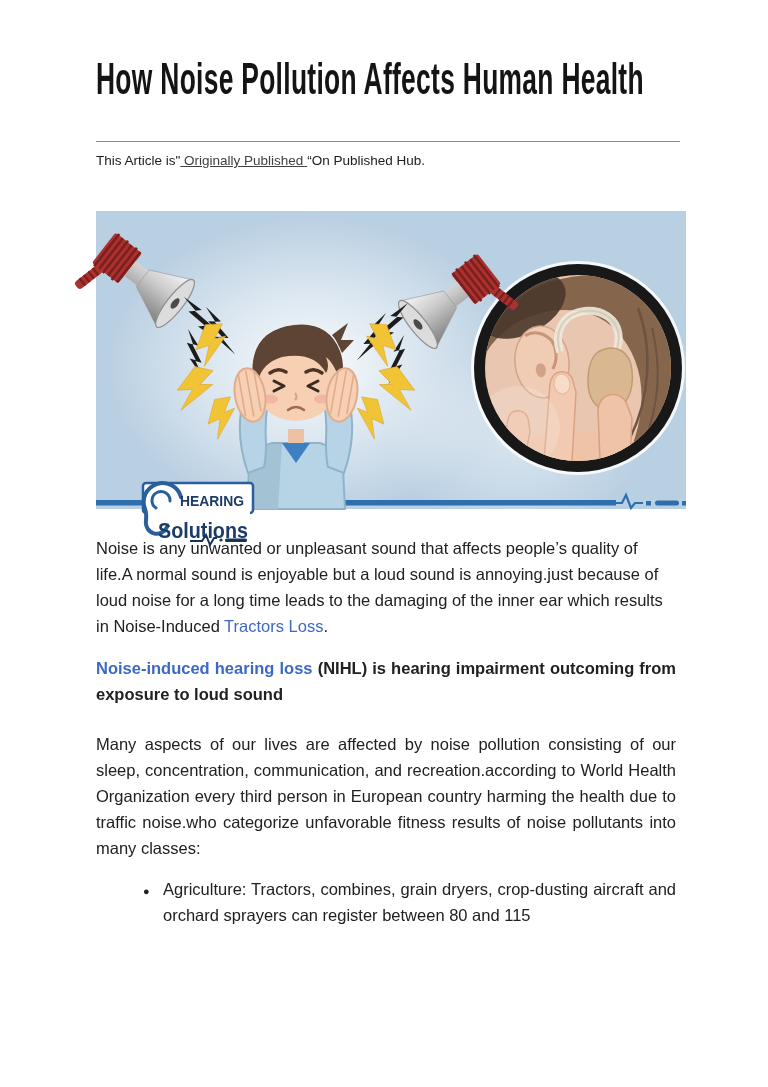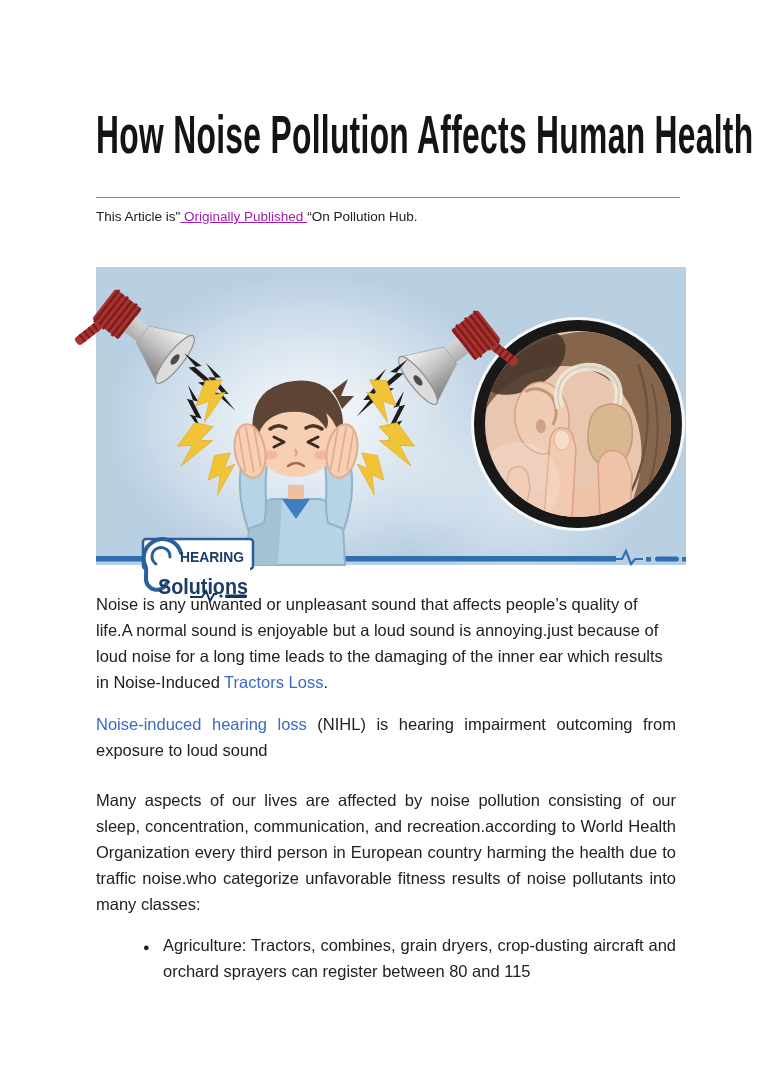--- a/index.html
+++ b/index.html
@@ -7,58 +7,58 @@
     position:relative;
     width:768px; height:1087px;
     background:#ffffff;
     overflow:hidden;
     font-family:"Liberation Sans", sans-serif;
     color:#212121;
   }
   .content { margin-left:96px; width:580px; }
 
   h1.doc-title {
-    margin:112px 0 0 0;
-    font-size:53px; line-height:46px;
+    margin:56px 0 0 0;
+    font-size:44px; line-height:46px;
     font-weight:700; color:#141414;
     white-space:nowrap;
   }
   h1.doc-title .squeeze {
     display:inline-block;
     transform:scaleX(0.60);
     transform-origin:left center;
     letter-spacing:0.5px;
   }
 
   .rule {
     margin:39px 0 0 0;
     border:none; border-top:1px solid #8d8d8d;
     width:584px; height:0;
   }
 
   .byline {
     margin-top:9px;
     font-size:13.5px; line-height:19px; color:#202020;
   }
-  .byline a { color:#a21caf; text-decoration:underline; white-space:pre; }
+  .byline a { color:#404040; text-decoration:underline; white-space:pre; }
 
   .hero {
     position:relative;
     margin-top:41px;
     width:590px; height:286px;
   }
   .hero svg { position:absolute; left:0; top:0; overflow:visible; }
   .hero text { font-family:"Liberation Sans", sans-serif; }
 
   p.body-p {
     margin:0; width:580px;
     font-size:16.5px; line-height:26px; color:#212121;
   }
   p.p1 { margin-top:38px; text-align:left; }
-  p.p2 { margin-top:16px; text-align:justify; }
+  p.p2 { margin-top:16px; text-align:justify;font-weight:bold; }
   p.p3 { margin-top:24px; text-align:justify; }
   .body-p a, .link { color:#3c69c4; text-decoration:none; }
 
   .bullet-row {
     display:flex;
     margin-top:15px;
     padding-left:47px;
     width:533px;
     font-size:16.5px; line-height:26px;
   }
@@ -68,21 +68,21 @@
 </head>
 <body>
 
 <div class="page">
   <div class="content">
 
     <h1 class="doc-title"><span class="squeeze">How Noise Pollution Affects Human Health</span></h1>
 
     <hr class="rule">
 
-    <div class="byline"><span>This Article is"</span><a href="#"> Originally Published </a><span>“On Pollution Hub.</span></div>
+    <div class="byline"><span>This Article is"</span><a href="#"> Originally Published </a><span>“On Published Hub.</span></div>
 
     <div class="hero">
       <svg width="590" height="335" viewBox="0 0 590 335">
         <defs>
           <radialGradient id="glow" cx="0.5" cy="0.5" r="0.5">
             <stop offset="0" stop-color="#ffffff" stop-opacity="0.92"></stop>
             <stop offset="0.55" stop-color="#ffffff" stop-opacity="0.45"></stop>
             <stop offset="1" stop-color="#ffffff" stop-opacity="0"></stop>
           </radialGradient>
           <linearGradient id="silv" x1="0" y1="-47" x2="0" y2="47" gradientUnits="userSpaceOnUse">

